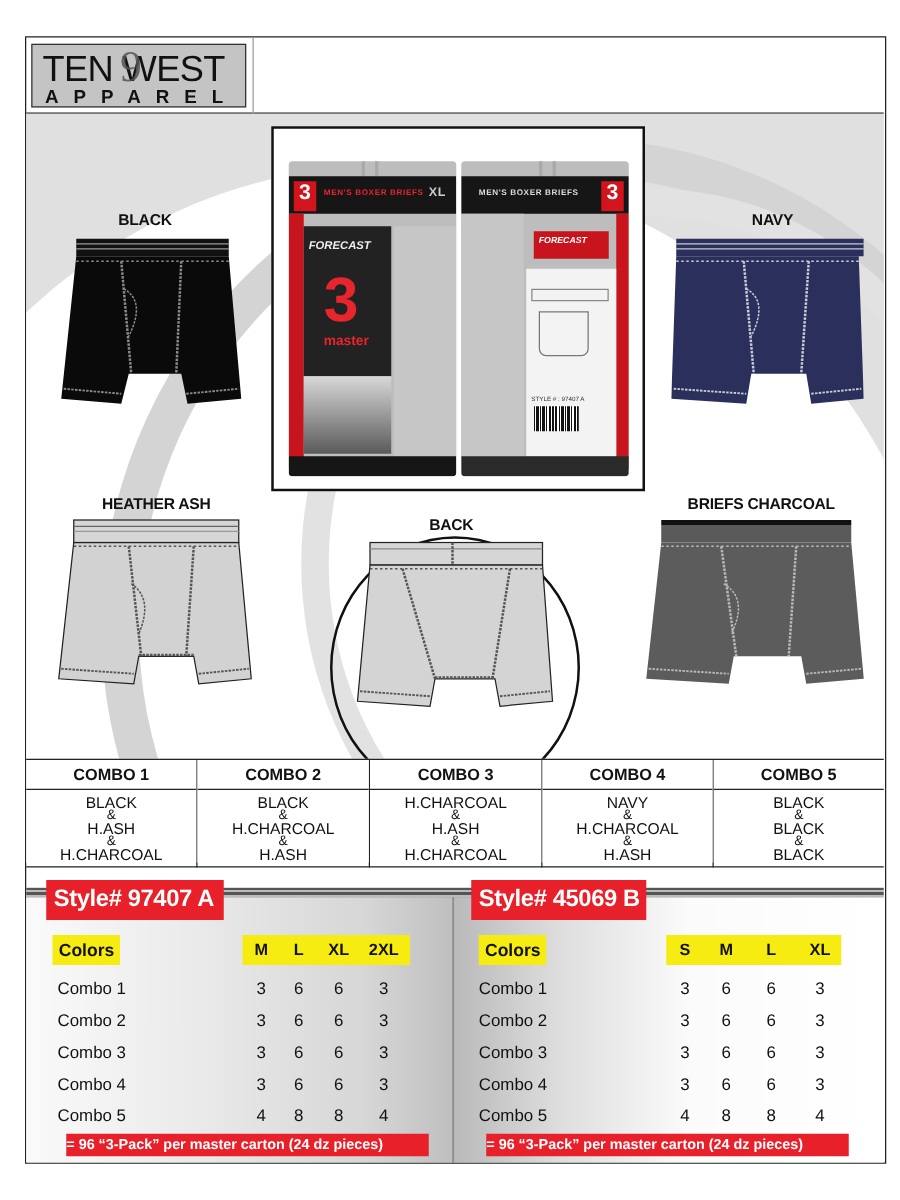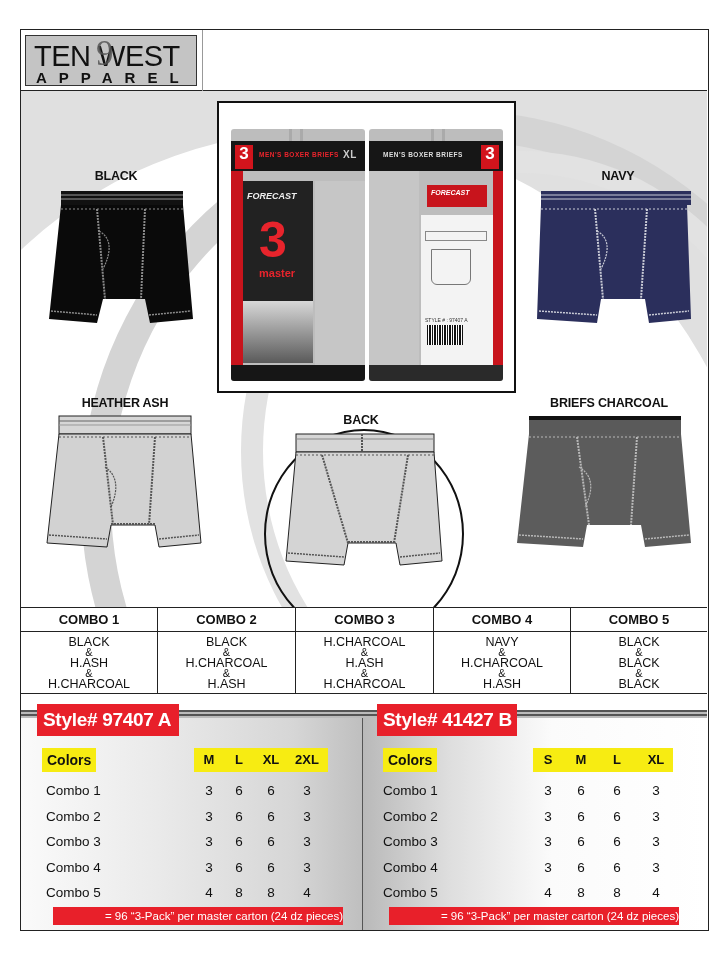--- a/index.html
+++ b/index.html
@@ -54,21 +54,21 @@
   .stbl { position: absolute; top: 688px; height: 212px; }
   .stbl.a { left: 0; width: 342px; background: linear-gradient(90deg, #fafafa 0%, #eaeaea 40%, #d6d6d6 80%, #bfbfbf 100%); border-right: 1px solid #555; }
   .stbl.b { left: 342px; width: 344px; background: linear-gradient(90deg, #b9b9b9 0%, #dedede 25%, #fbfbfb 55%, #ffffff 100%); }
   .style-tag { position: absolute; top: -14px; height: 32px; background: #e8202a; color: #fff; font-weight: bold; font-size: 19px; line-height: 32px; padding-left: 6px; letter-spacing: -0.3px; }
   .colors-hd { position: absolute; top: 30px; height: 24px; background: #f7ec12; font-weight: bold; font-size: 14px; line-height: 24px; padding: 0 5px; }
   .size-hd { position: absolute; top: 30px; height: 24px; background: #f7ec12; font-weight: bold; font-size: 13px; line-height: 24px; }
   .size-hd span { position: absolute; top: 0; width: 30px; text-align: center; }
   .row { position: absolute; height: 20px; font-size: 13.5px; line-height: 20px; }
   .row .lbl { position: absolute; left: 0; top: 0; white-space: nowrap; }
   .row .v { position: absolute; top: 0; width: 30px; text-align: center; }
-  .foot { position: absolute; top: 189px; height: 18px; background: #e8202a; color: #fff; font-weight: normal; font-size: 11.5px; line-height: 18px; text-align: right; }
+  .foot { position: absolute; top: 189px; height: 18px; background: #e8202a; color: #fff; font-weight: bold; font-size: 11.5px; line-height: 18px; text-align: left; }
 </style>
 </head>
 <body>
 
 <div class="sheet">
 
   <div class="hdr">
     <div class="logo-cell">
       <div class="logo">
         <div class="logo-main">TEN WEST</div>
@@ -289,21 +289,21 @@
       <span class="lbl">Combo 5</span>
       <span class="v" style="left:148px;">4</span>
       <span class="v" style="left:178px;">8</span>
       <span class="v" style="left:210px;">8</span>
       <span class="v" style="left:246px;">4</span>
     </div>
     <div class="foot" style="left:32px; width:290px;">= 96 “3-Pack” per master carton (24 dz pieces)</div>
   </div>
 
   <div class="stbl b">
-    <div class="style-tag" style="left:14px; width:140px;">Style# 41427 B</div>
+    <div class="style-tag" style="left:14px; width:140px;">Style# 45069 B</div>
     <div class="colors-hd" style="left:20px;">Colors</div>
     <div class="size-hd" style="left:170px; width:140px;">
       <span style="left:0px;">S</span>
       <span style="left:33px;">M</span>
       <span style="left:69px;">L</span>
       <span style="left:108px;">XL</span>
     </div>
     <div class="row" style="left:20px; top:63px; width:300px;">
       <span class="lbl">Combo 1</span>
       <span class="v" style="left:150px;">3</span>

